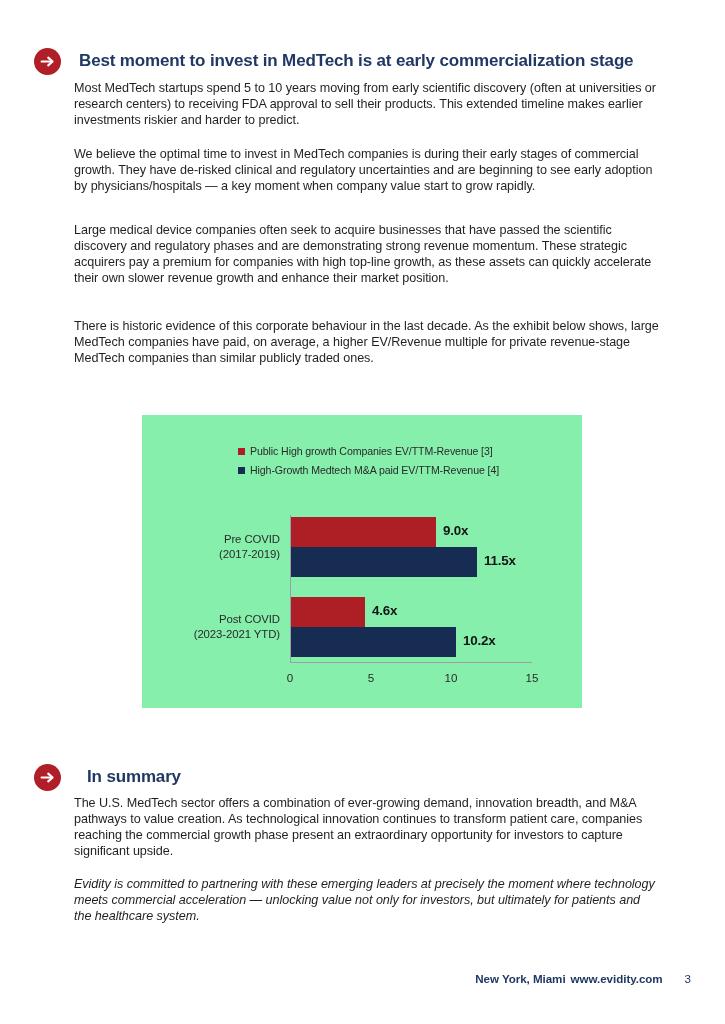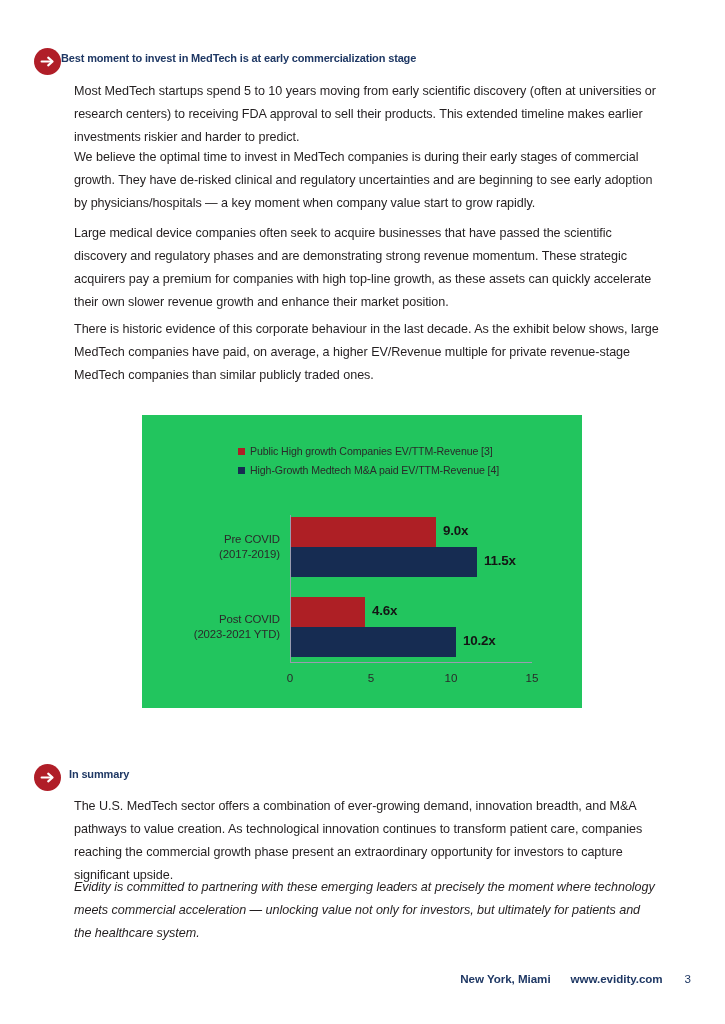--- a/index.html
+++ b/index.html
@@ -28,49 +28,49 @@
     width: 27px;
     height: 27px;
     border-radius: 50%;
     background: #B01E28;
     flex: 0 0 27px;
     position: relative;
   }
   .arrow-bullet svg { display: block; position: absolute; left: 5px; top: 5px; }
   .section-title {
     color: #1F3864;
-    font-size: 11px;
+    font-size: 17px;
     font-weight: bold;
     letter-spacing: -0.15px;
     line-height: 1.1;
-    padding-left: 0;
+    padding-left: 18px;
     padding-top: 4px;
     white-space: nowrap;
   }
 
   
   .body-block {
     position: absolute;
     left: 74px;
     width: 585px;
     color: #231F20;
     font-size: 12.6px;
-    line-height: 23px;
+    line-height: 16px;
     letter-spacing: -0.05px;
   }
   .body-block.italic { font-style: italic; }
 
   
   .chart-panel {
     position: absolute;
     left: 142px;
     top: 415px;
     width: 440px;
     height: 293px;
-    background: #22c55e;
+    background: #86efac;
   }
   .legend {
     position: absolute;
     left: 96px;
     top: 27px;
   }
   .legend-row {
     display: flex;
     align-items: center;
     height: 19px;
@@ -150,21 +150,21 @@
     position: absolute;
     right: 34px;
     top: 972px;
     display: flex;
     align-items: baseline;
     color: #1F3864;
     font-size: 11.6px;
     letter-spacing: -0.05px;
   }
   .footer-city { font-weight: bold; }
-  .footer-site { font-weight: bold; margin-left: 20px; }
+  .footer-site { font-weight: bold; margin-left: 5px; }
   .footer-page { margin-left: 22px; font-weight: normal; }
 </style>
 </head>
 <body>
 
 <div class="page">
 
   <div class="section-head" style="left:34px; top:48px;">
     <div class="arrow-bullet">
       <svg width="17" height="17" viewBox="0 0 17 17" aria-hidden="true">

